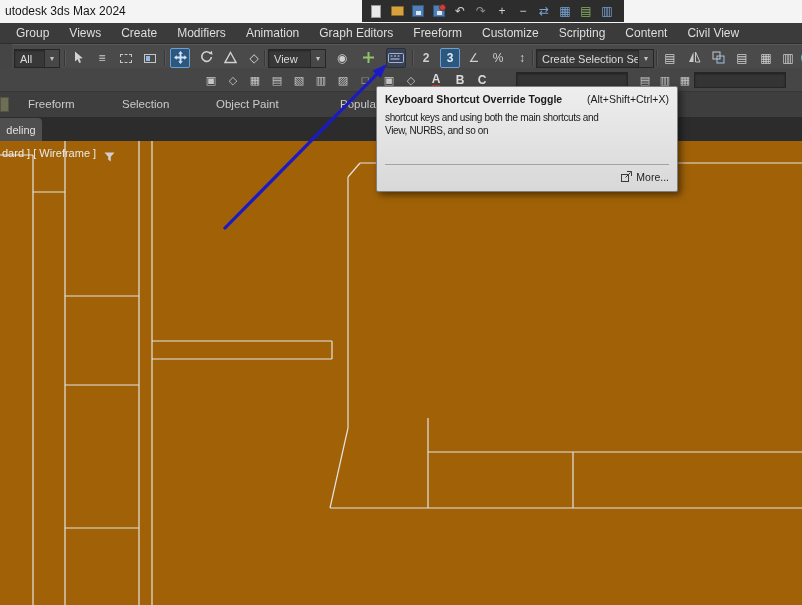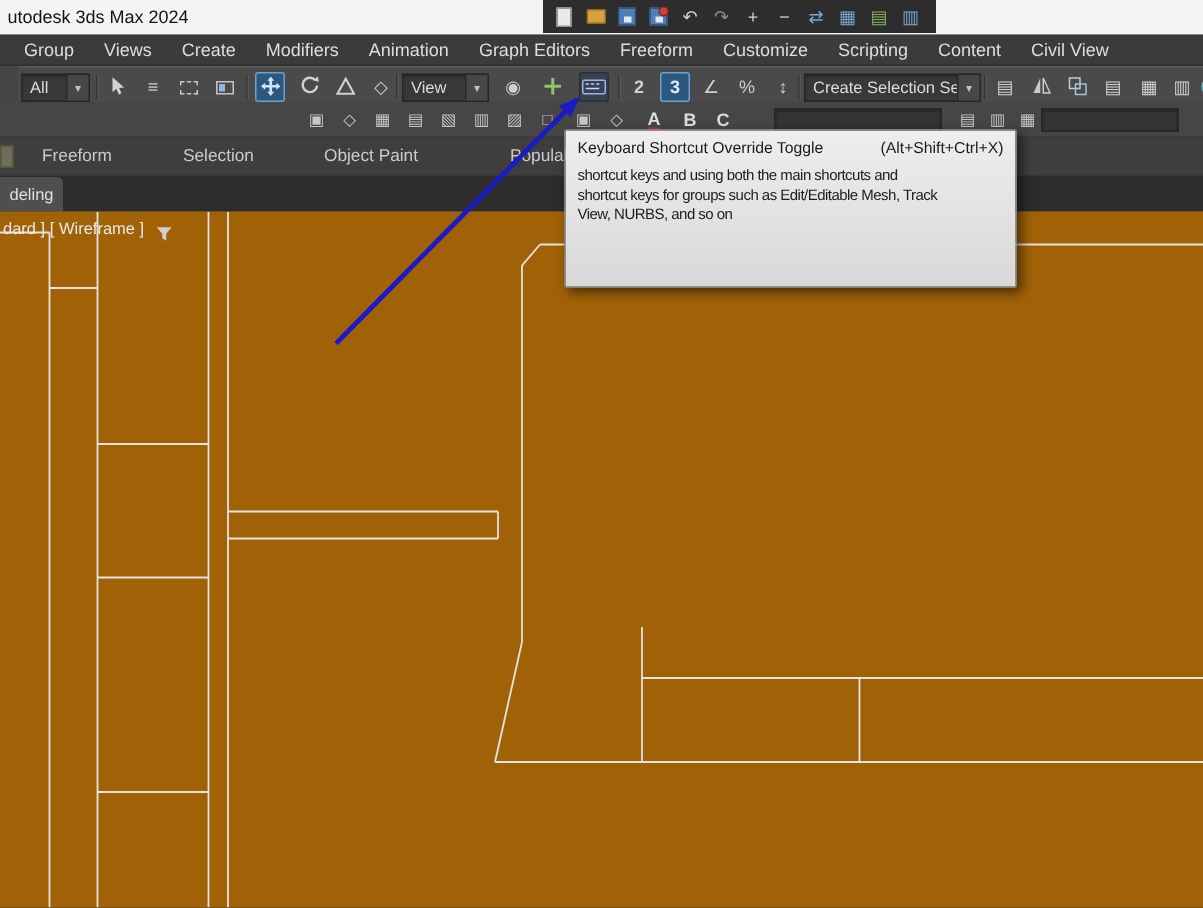--- a/index.html
+++ b/index.html
@@ -63,21 +63,21 @@
   .viewport{position:absolute;left:0;top:141px;width:802px;height:464px;background:#a16207;overflow:hidden}
   .vp-label{position:absolute;left:2px;top:6px;font-size:11px;color:#e9e9e9;white-space:nowrap;z-index:3}
   .vp-funnel{position:absolute;left:104px;top:7px;z-index:3}
   .wire{position:absolute;left:0;top:0;z-index:1}
 
   
   .tooltip{position:absolute;left:376px;top:86px;width:302px;height:106px;z-index:60;box-sizing:border-box;
            background:linear-gradient(#eeeeee,#d8d8d8);border:1px solid #7f7f7f;border-radius:2px;
            box-shadow:3px 3px 7px rgba(0,0,0,.5);color:#1b1b1b}
   .tt-head{display:flex;align-items:baseline;padding:6px 8px 0 8px}
-  .tt-title{font-size:10.5px;font-weight:normal;white-space:nowrap}
+  .tt-title{font-size:10.5px;font-weight:bold;white-space:nowrap}
   .tt-shortcut{margin-left:auto;font-size:10.5px;white-space:nowrap}
   .tt-body{padding:6px 8px 0 8px;font-size:10px;letter-spacing:-0.35px;line-height:13px;color:#1c1c1c}
   .tt-body div{white-space:nowrap;overflow:hidden}
   .tt-footer{position:absolute;left:8px;right:8px;bottom:5px;border-top:1px solid #a3a3a3;padding-top:3px;
              display:flex;justify-content:flex-end;align-items:center;gap:4px}
   .tt-more{font-size:10.5px;color:#1e1e1e;white-space:nowrap}
 
   
   .arrow-overlay{position:absolute;left:0;top:0;width:802px;height:605px;z-index:70;pointer-events:none}
 </style>
@@ -326,22 +326,30 @@
   </span>
 </div>
 
 <div class="tooltip">
   <div class="tt-head">
     <span class="tt-title">Keyboard Shortcut Override Toggle</span>
     <span class="tt-shortcut">(Alt+Shift+Ctrl+X)</span>
   </div>
   <div class="tt-body">
     <div>shortcut keys and using both the main shortcuts and</div>
-    <div>shortcut keys for groups such as Edit/Editable Mesh, Track</div>
     <div>View, NURBS, and so on</div>
+  </div>
+  <div class="tt-footer">
+    <span>
+      <svg width="11" height="11">
+          <rect x="0.5" y="3.5" width="7" height="7" fill="none" stroke="#3a3a3a"></rect>
+          <path d="M4.5 6.5 L9.5 1.5 M6 0.5 H10.5 V5" stroke="#3a3a3a" fill="none"></path>
+        </svg>
+    </span>
+    <span class="tt-more">More...</span>
   </div>
 </div>
 
 <svg class="arrow-overlay">
   <defs>
     <marker id="ah" markerUnits="userSpaceOnUse" markerWidth="15" markerHeight="12" refX="12" refY="5.5" orient="auto">
       <path d="M0 0 L14 5.5 L0 11 Z" fill="#1a1ac6"></path>
     </marker>
   </defs>
   <line x1="224" y1="229" x2="385" y2="66" stroke="#1a1ac6" stroke-width="3.2" marker-end="url(#ah)"></line>

